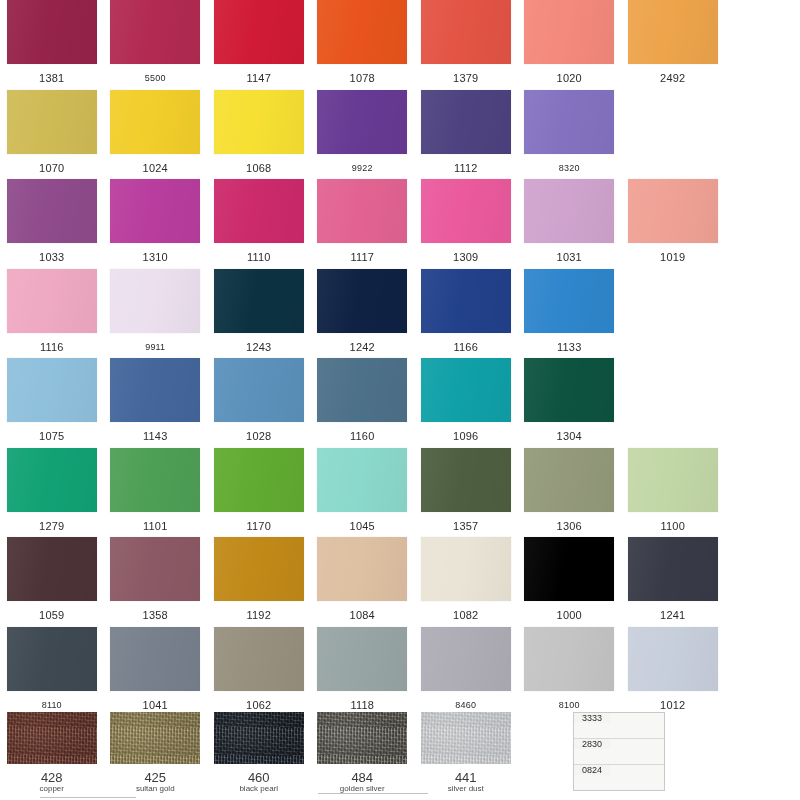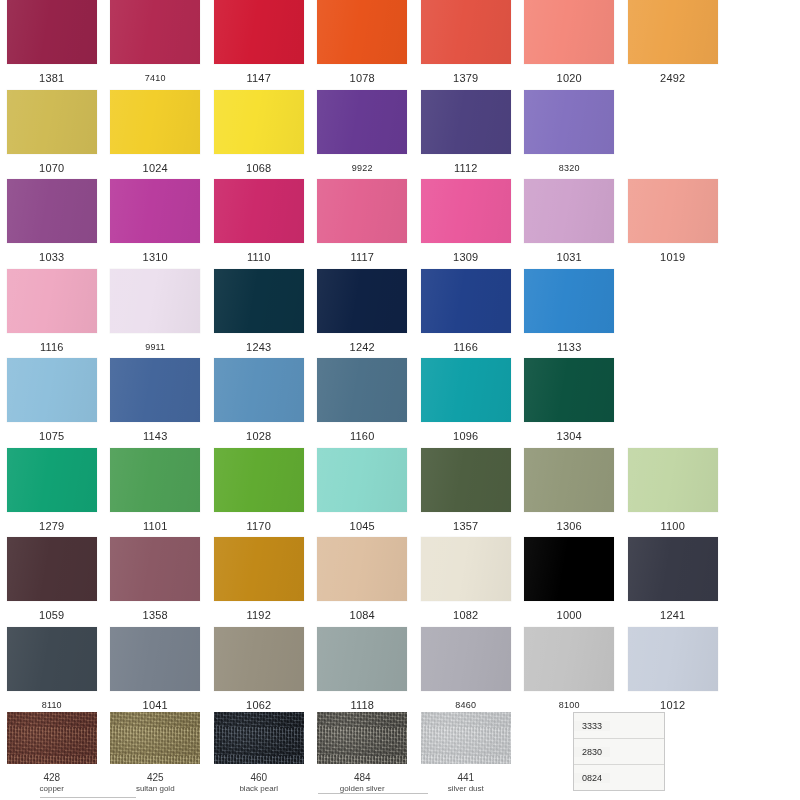--- a/index.html
+++ b/index.html
@@ -99,21 +99,21 @@
     width: 90px;
     height: 52px;
     position: relative;
     overflow: hidden;
   }
   .metal-chip .tex {
     position: absolute;
     inset: 0;
   }
   .metal-code {
-    font-size: 10px;
+    font-size: 13px;
     color: #3a3a3a;
     line-height: 11px;
     margin-top: 4px;
     text-align: center;
   }
   .metal-name {
     font-size: 8px;
     color: #4a4a4a;
     line-height: 11px;
     text-align: center;
@@ -125,21 +125,21 @@
     right: 135px;
     top: 712px;
     width: 90px;
     border: 1px solid #c9c9c9;
     background: #f7f7f5;
     display: flex;
     flex-direction: column;
   }
   .side-row {
     display: flex;
-    align-items: center;
+    align-items: flex-start;
     height: 25px;
     border-bottom: 1px solid #d8d8d6;
   }
   .side-row:last-child { border-bottom: none; }
   .side-code {
     width: 36px;
     font-size: 9px;
     color: #2b2b2b;
     display: flex;
     align-items: center;
@@ -177,21 +177,21 @@
         <div class="swatch-cell">
           <div class="chip-wrap">
             <div class="chip" style="background: linear-gradient(100deg, rgba(255, 255, 255, 0.06) 0%, rgba(255, 255, 255, 0) 45%, rgba(0, 0, 0, 0.04) 100%) rgb(150, 35, 74);"></div>
           </div>
           <div class="swatch-label">1381</div>
         </div>
         <div class="swatch-cell">
           <div class="chip-wrap">
             <div class="chip" style="background: linear-gradient(100deg, rgba(255, 255, 255, 0.06) 0%, rgba(255, 255, 255, 0) 45%, rgba(0, 0, 0, 0.04) 100%) rgb(178, 42, 82);"></div>
           </div>
-          <div class="swatch-label small">7410</div>
+          <div class="swatch-label small">5500</div>
         </div>
         <div class="swatch-cell">
           <div class="chip-wrap">
             <div class="chip" style="background: linear-gradient(100deg, rgba(255, 255, 255, 0.06) 0%, rgba(255, 255, 255, 0) 45%, rgba(0, 0, 0, 0.04) 100%) rgb(209, 27, 53);"></div>
           </div>
           <div class="swatch-label">1147</div>
         </div>
         <div class="swatch-cell">
           <div class="chip-wrap">
             <div class="chip" style="background: linear-gradient(100deg, rgba(255, 255, 255, 0.06) 0%, rgba(255, 255, 255, 0) 45%, rgba(0, 0, 0, 0.04) 100%) rgb(232, 84, 28);"></div>

